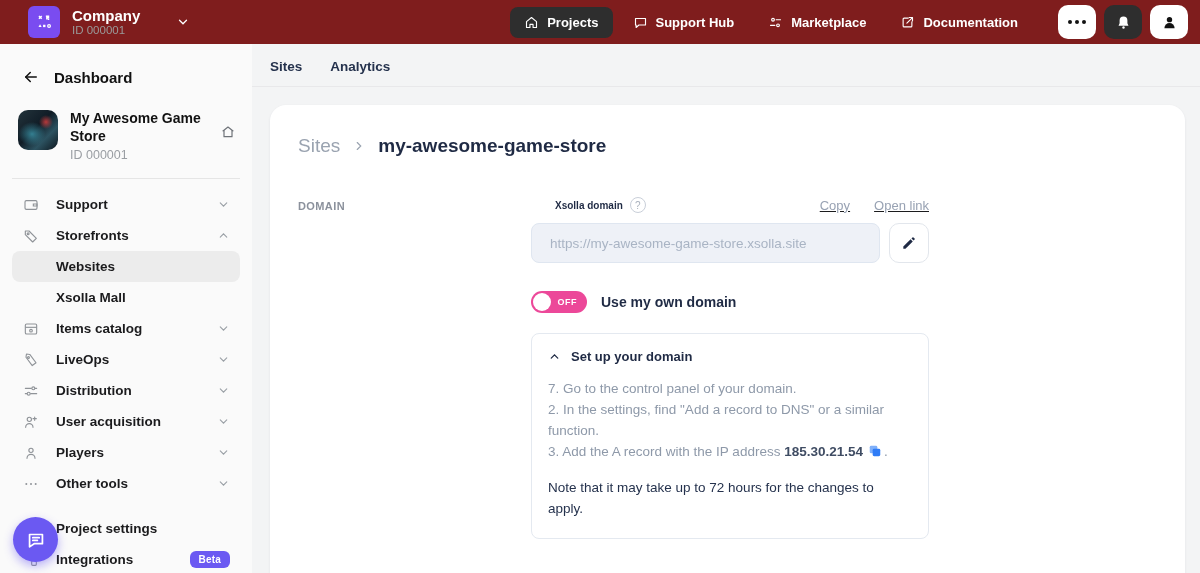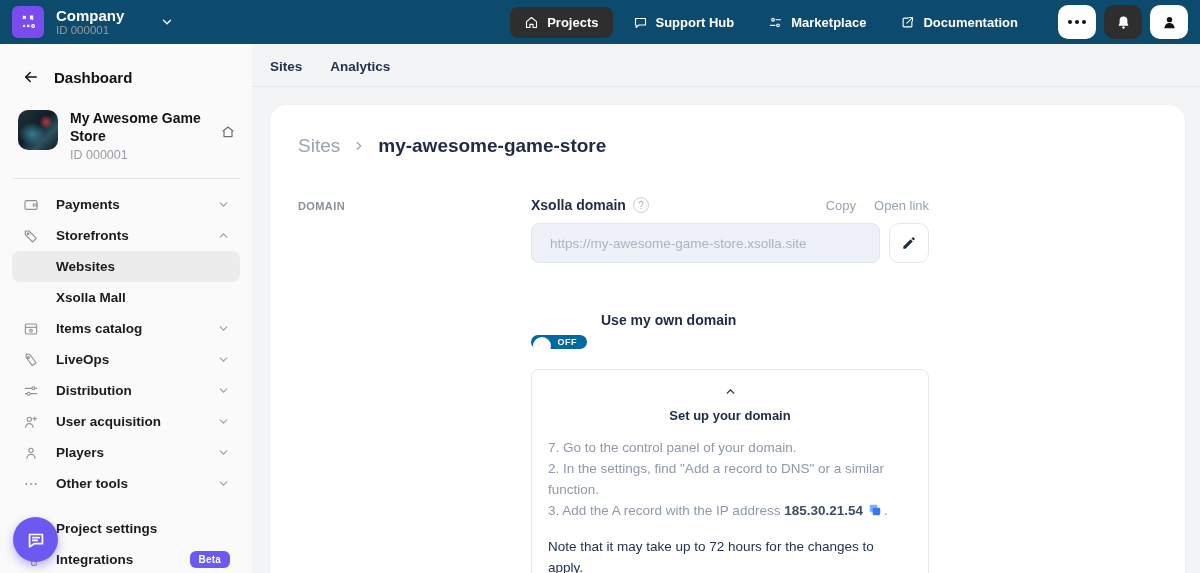--- a/index.html
+++ b/index.html
@@ -1,20 +1,20 @@
 <!DOCTYPE html>
 <html><head>
 <meta charset="utf-8">
 <style>
   * { box-sizing: border-box; margin: 0; padding: 0; }
   html,body { width:1200px; height:573px; overflow:hidden; }
   body { font-family:"Liberation Sans","DejaVu Sans",sans-serif; background:#f3f4f5; color:#1c1c1e; }
 
   
-  .topbar { height:44px; background:#0c4a6e; display:flex; align-items:center; padding:0 12px 0 12px; }
+  .topbar { height:44px; background:#7f1d1d; display:flex; align-items:center; padding:0 12px 0 28px; }
   .brand { display:flex; align-items:center; gap:12px; }
   .logo { width:32px; height:32px; border-radius:6px; background:#7a4cf0; position:relative; display:flex; flex-wrap:wrap; align-items:center; justify-content:center; }
   .logo svg { width:22px; height:22px; }
   .brand-text .name { color:#fff; font-weight:bold; font-size:15px; line-height:1.1; }
   .brand-text .cid { color:#9a9a9a; font-size:11.5px; }
   .brand-caret { margin-left:24px; color:#fff; display:flex; }
   .top-nav { margin-left:auto; display:flex; align-items:center; gap:6px; }
   .top-nav-item { display:flex; align-items:center; gap:8px; color:#fff; font-size:13px; font-weight:600; padding:8px 14px; border-radius:8px; cursor:pointer; background:transparent; border:none;justify-content:center; }
   .top-nav-item.active { background:#2e2e2e; }
   .top-actions { display:flex; align-items:center; gap:8px; margin-left:26px; }
@@ -63,37 +63,37 @@
   .bc-sep { color:#9aa3b0; display:flex; }
   .bc-current { font-size:19px; font-weight:bold; color:#1f2a44; }
   .card-tabs { display:flex; gap:30px; margin-top:28px; border-bottom:1px solid #e9edf3; }
   .card-tab { font-size:13.5px; font-weight:600; color:#25324d; padding-bottom:13px; cursor:pointer; border-bottom:2px solid transparent; margin-bottom:-1px; }
   .card-tab.active { color:#2f7cf6; border-bottom-color:#2f7cf6; }
 
   .section { display:flex; margin-top:40px; }
   .section-label { width:233px; font-size:11px; font-weight:bold; letter-spacing:.4px; color:#8b919c; padding-top:3px; }
   .form-col { width:398px; }
   .field-head { display:flex; align-items:center; }
-  .field-label { font-size:14px; font-weight:bold; color:#1f2a44; }
+  .field-label { font-size:10px; font-weight:bold; color:#1f2a44;margin-left:24px; }
   .help { width:16px; height:16px; border-radius:50%; border:1px solid #c9cfd9; color:#a8b0bc; font-size:10px; display:flex; align-items:center; justify-content:center; margin-left:7px; cursor:pointer; }
-  .field-actions { margin-left:auto; display:flex; gap:18px; }
+  .field-actions { margin-left:auto; display:flex; gap:24px;text-decoration:underline; }
   .field-action { font-size:13px; color:#98a2b3; cursor:pointer; }
   .input-row { display:flex; margin-top:10px; gap:9px; }
   .domain-input { flex:1; height:40px; background:#eef1f7; border:1px solid #dfe6f0; border-radius:8px; padding:0 18px; font-size:13.5px; color:#3f4c63; font-family:"Liberation Sans",sans-serif; }
   .domain-input::placeholder { color:#a9b4c4; }
   .edit-btn { width:40px; height:40px; background:#fff; border:1px solid #e2e6ec; border-radius:10px; display:flex; align-items:center; justify-content:center; cursor:pointer; }
 
   .toggle-row { display:flex; align-items:center; margin-top:28px; }
-  .toggle { width:56px; height:14px; border-radius:11px; background:#0369a1; position:relative; cursor:pointer; border:none;margin-top:44px; }
+  .toggle { width:56px; height:22px; border-radius:11px; background:#ec4899; position:relative; cursor:pointer; border:none; }
   .toggle .knob { position:absolute; left:2px; top:2px; width:18px; height:18px; border-radius:50%; background:#fff; }
   .toggle .state { position:absolute; right:10px; top:50%; transform:translateY(-50%); color:#fff; font-size:9px; font-weight:bold; letter-spacing:.5px; }
   .toggle-label { margin-left:14px; font-size:14px; font-weight:bold; color:#1f2a44; }
 
   .setup-panel { margin-top:20px; border:1px solid #e4e9f0; border-radius:8px; padding:15px 16px 18px 16px; }
-  .setup-head { display:flex; align-items:center; gap:10px; cursor:pointer;flex-direction:column; }
+  .setup-head { display:flex; align-items:center; gap:10px; cursor:pointer; }
   .setup-title { font-size:13px; font-weight:bold; color:#1f2a44; }
   .setup-steps { margin-top:15px; font-size:13.5px; line-height:1.55; color:#8e99a9; }
   .ip { font-weight:bold; color:#3f4c63; }
   .copy-ic { display:inline-block; vertical-align:-2px; margin:0 2px 0 5px; cursor:pointer; }
   .setup-note { margin-top:15px; font-size:13.5px; line-height:1.55; color:#25324d; }
 
   svg { display:block; }
 </style>
 </head>
 <body>
@@ -219,21 +219,21 @@
     <div class="sb-divider"></div>
 
     <nav class="sb-nav">
       <div class="sb-item">
         <span class="sb-ic">
           <svg width="16" height="16" viewBox="0 0 24 24" fill="none" stroke="#8f9398" stroke-width="1.7">
               <rect x="3" y="5.5" width="18" height="13" rx="2"></rect>
               <path d="M15.5 10.5h5.5v3h-5.5z"></path>
             </svg>
         </span>
-        <span class="sb-label">Payments</span>
+        <span class="sb-label">Support</span>
         <span class="sb-caret">
           <svg width="13" height="13" viewBox="0 0 24 24" fill="none" stroke="#9aa0a6" stroke-width="2" stroke-linecap="round">
               <path d="M6 9l6 6 6-6"></path>
             </svg>
         </span>
       </div>
 
       <div class="sb-item">
         <span class="sb-ic">
           <svg width="16" height="16" viewBox="0 0 24 24" fill="none" stroke="#8f9398" stroke-width="1.7" stroke-linejoin="round">

